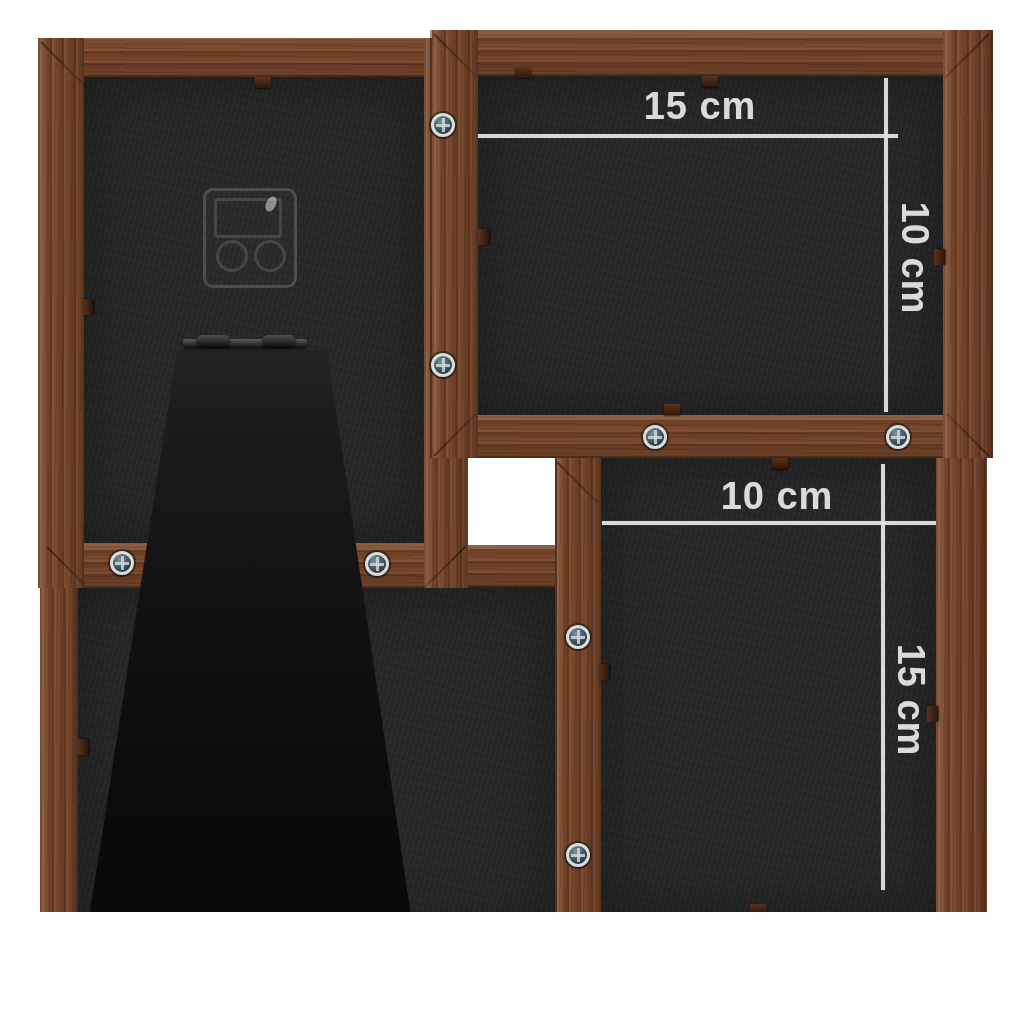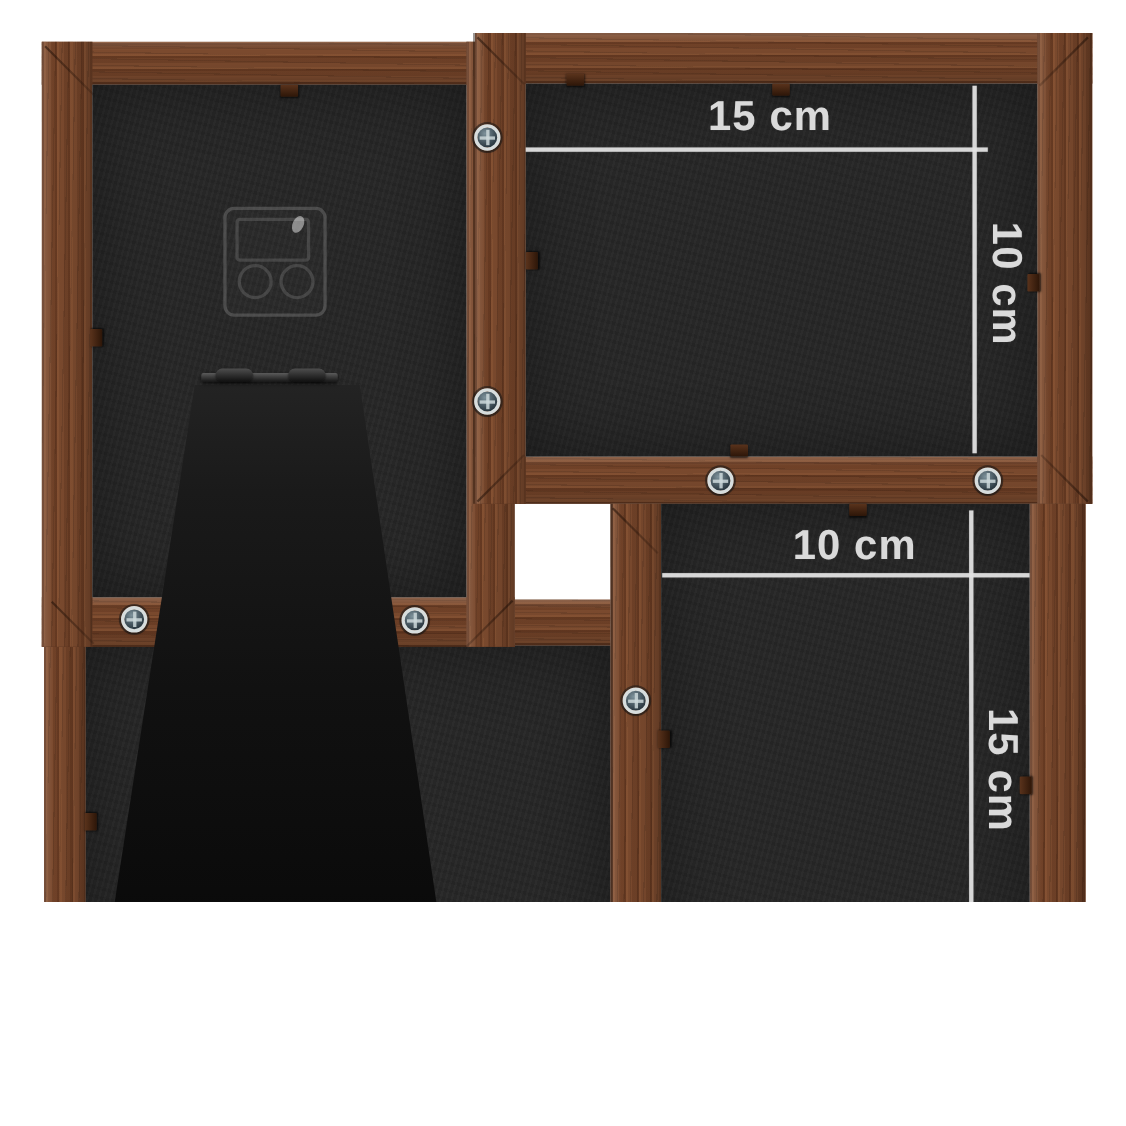--- a/index.html
+++ b/index.html
@@ -1,17 +1,17 @@
 <!DOCTYPE html>
 <html><head>
 <meta charset="utf-8">
 <style>
   html,body{margin:0;padding:0;background:#ffffff;}
   .scene{
-    position:relative;width:1024px;height:820px;background:#ffffff;overflow:hidden;
+    position:relative;width:1024px;height:912px;background:#ffffff;overflow:hidden;
     font-family:"Liberation Sans",sans-serif;
   }
   
   .rail{position:absolute;background-color:#7b4a2e;}
   .rail.h{
     background-image:
       linear-gradient(180deg, rgba(255,255,255,.14) 0%, rgba(255,255,255,0) 20%, rgba(0,0,0,.08) 78%, rgba(0,0,0,.25) 100%),
       repeating-linear-gradient(0deg, rgba(66,30,13,.38) 0 2px, rgba(158,100,62,.28) 2px 4px, rgba(0,0,0,0) 4px 8px, rgba(66,30,13,.2) 8px 12px),
       repeating-linear-gradient(1deg, rgba(0,0,0,.10) 0 1px, rgba(0,0,0,0) 1px 6px);
   }

